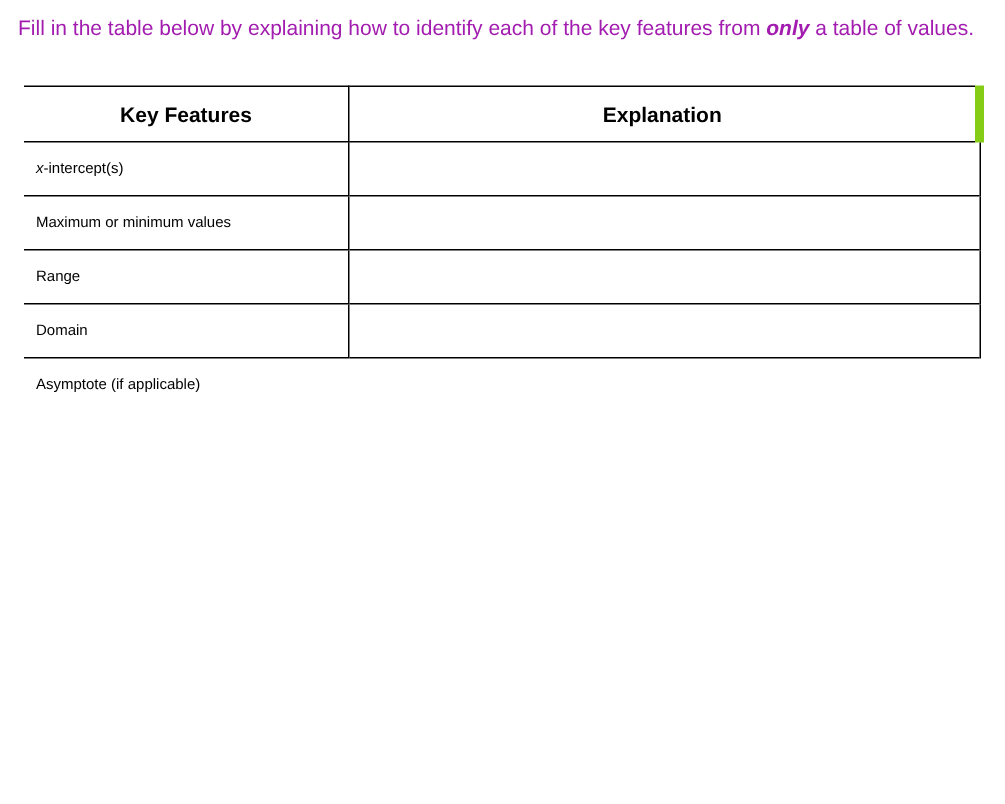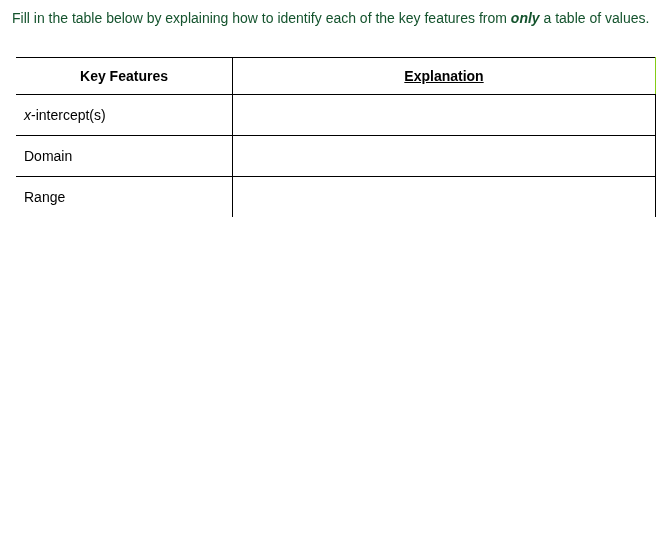--- a/index.html
+++ b/index.html
@@ -9,21 +9,21 @@
       margin: 0;
       padding: 8px 12px;
       width: 670px;
       box-sizing: border-box;
       background: #fff;
     }
     .instruction {
       font-size: 14px;
       line-height: 1.5;
       margin-bottom: 28px;
-      color: #14532d;
+      color: #a21caf;
     }
     .instruction .only {
       font-weight: bold;
       font-style: italic;
     }
     table {
       border-collapse: collapse;
       width: 640px;
       margin-left: 4px;
     }
@@ -33,27 +33,26 @@
       text-align: center;
       padding: 10px 8px;
       border-top: 1px solid #000;
       border-bottom: 1px solid #000;
     }
     th.col-key {
       width: 200px;
       border-right: 1px solid #000;
     }
     th.col-exp {
-      border-right: 1px solid #84cc16;
-      text-decoration: underline;
+      border-right: 6px solid #84cc16;
     }
     td {
       padding: 12px 8px;
       border-top: 1px solid #000;
-      font-size: 14px;
+      font-size: 10px;
     }
     td.cell-key {
       width: 200px;
       border-right: 1px solid #000;
     }
     td.cell-exp {
       border-right: 1px solid #000;
     }
     .ital-var {
       font-style: italic;
@@ -75,21 +74,29 @@
       <th class="col-key">Key Features</th>
       <th class="col-exp">Explanation</th>
     </tr>
   </thead>
   <tbody>
     <tr>
       <td class="cell-key"><span class="ital-var">x</span><span>-intercept(s)</span></td>
       <td class="cell-exp"></td>
     </tr>
     <tr>
-      <td class="cell-key"><span class="ital-var"></span><span>Domain</span></td>
+      <td class="cell-key"><span class="ital-var"></span><span>Maximum or minimum values</span></td>
       <td class="cell-exp"></td>
     </tr>
     <tr>
       <td class="cell-key"><span class="ital-var"></span><span>Range</span></td>
       <td class="cell-exp"></td>
     </tr>
+    <tr>
+      <td class="cell-key"><span class="ital-var"></span><span>Domain</span></td>
+      <td class="cell-exp"></td>
+    </tr>
+    <tr class="last">
+      <td class="cell-key" style="border-right:none;"><span class="ital-var"></span><span>Asymptote (if applicable)</span></td>
+      <td class="cell-exp" style="border-right:none;"></td>
+    </tr>
   </tbody>
 </table>
 
 </body></html>

